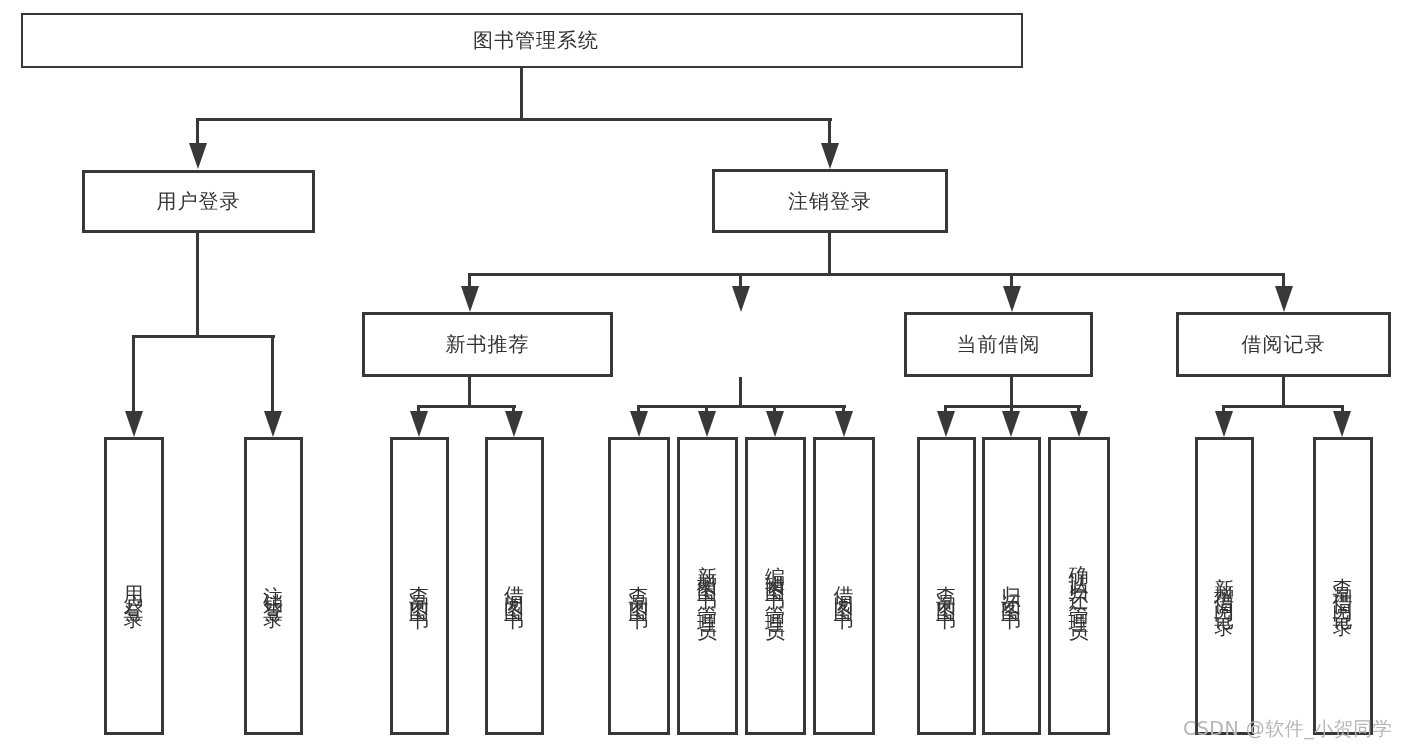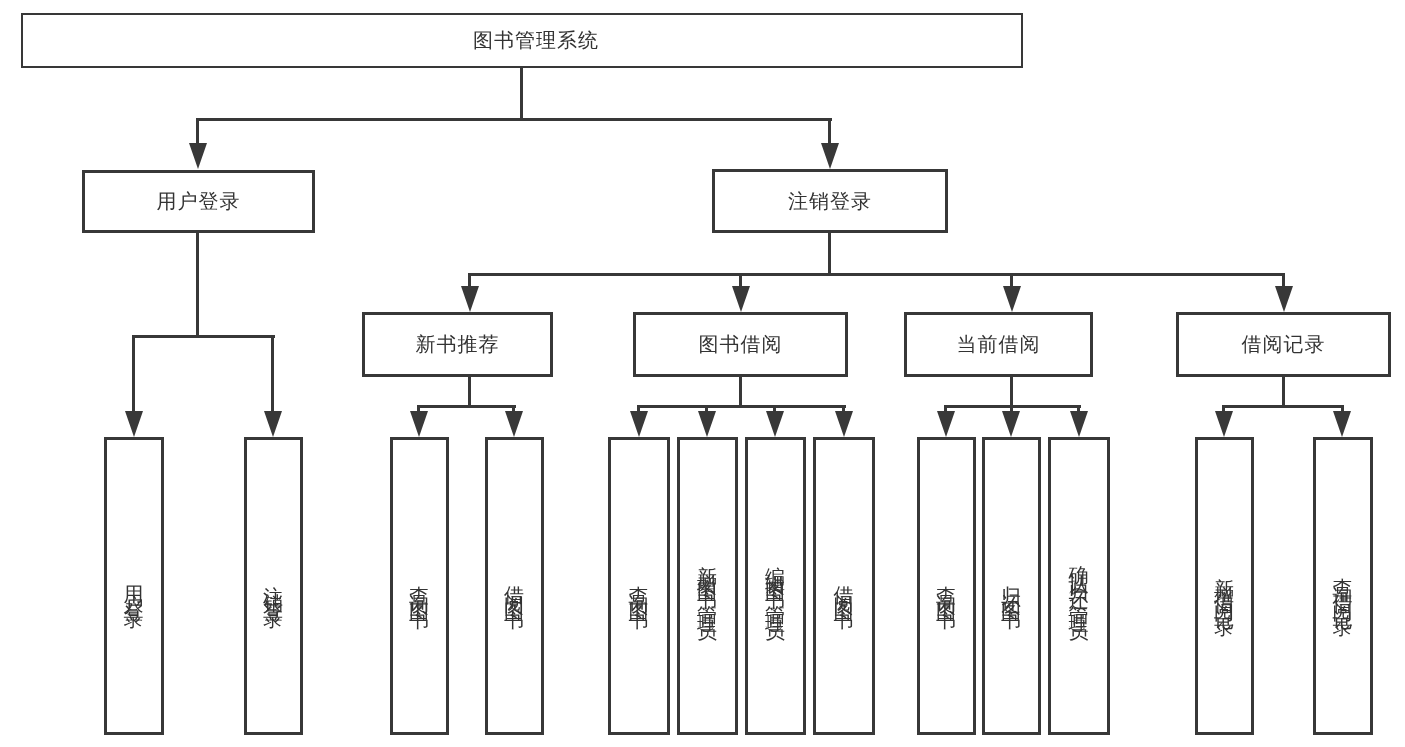--- a/index.html
+++ b/index.html
@@ -108,25 +108,22 @@
   <div class="hline" style="left:468px; top:273px; width:817px;"></div>
   <div class="vline" style="left:468px; top:275px; height:12px;"></div>
   <div class="arr" style="left:461px; top:286px;"></div>
   <div class="vline" style="left:739px; top:275px; height:12px;"></div>
   <div class="arr" style="left:732px; top:286px;"></div>
   <div class="vline" style="left:1010px; top:275px; height:12px;"></div>
   <div class="arr" style="left:1003px; top:286px;"></div>
   <div class="vline" style="left:1282px; top:275px; height:12px;"></div>
   <div class="arr" style="left:1275px; top:286px;"></div>
 
-  <div class="hbox" style="left:362px; top:312px; width:191px; height:65px;">
+  <div class="hbox" style="left:362px; top:312px; width:251px; height:65px;">
     <span class="lbl">新书推荐</span>
-  </div>
-  <div class="hbox" style="left:633px; top:312px; width:215px; height:65px;">
-    <span class="lbl">图书借阅</span>
   </div>
   <div class="hbox" style="left:904px; top:312px; width:189px; height:65px;">
     <span class="lbl">当前借阅</span>
   </div>
   <div class="hbox" style="left:1176px; top:312px; width:215px; height:65px;">
     <span class="lbl">借阅记录</span>
   </div>
 
   <div class="vline" style="left:468px; top:377px; height:31px;"></div>
   <div class="hline" style="left:417px; top:405px; width:99px;"></div>
@@ -198,14 +195,15 @@
     <span class="vlbl">确认归还（管理员）</span>
   </div>
 
   <div class="vbox" style="left:1195px; width:59px;">
     <span class="vlbl">新增借阅记录</span>
   </div>
   <div class="vbox" style="left:1313px; width:60px;">
     <span class="vlbl">查询借阅记录</span>
   </div>
 
+  <div class="watermark">CSDN @软件_小贺同学</div>
 
 </div>
 
 </body></html>

